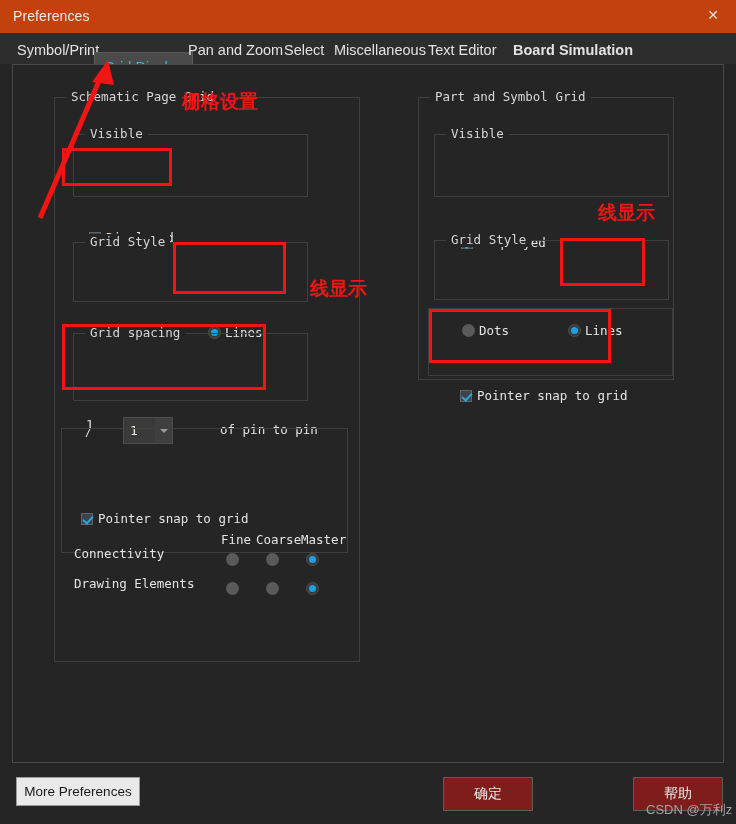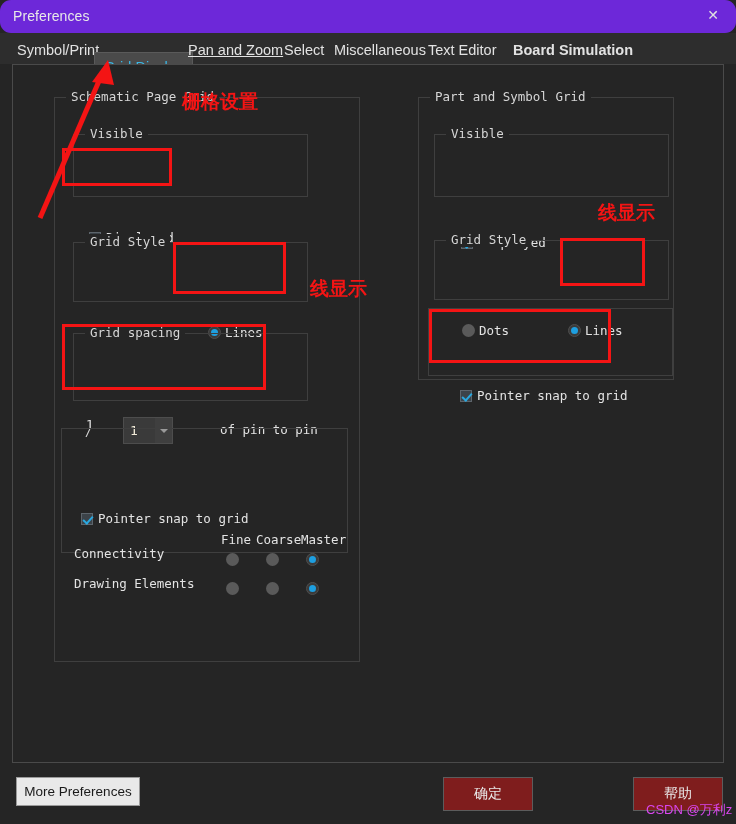--- a/index.html
+++ b/index.html
@@ -13,22 +13,21 @@
   #app {
     position: relative;
     width: 736px; height: 824px;
     background: #252525;
   }
 
   
   .titlebar {
     position: absolute; left: 0; top: 0;
     width: 736px; height: 33px;
-    background: #6d28d9;
-    border-radius: 11px;
+    background: #c2410c;
   }
   .titlebar-text {
     position: absolute; left: 13px; top: 8px;
     font-size: 14px; color: #e8e8e8;
     letter-spacing: .1px;
     white-space: nowrap;
   }
   .close-btn {
     position: absolute; right: 8px; top: 2px;
     width: 30px; height: 26px;
@@ -233,39 +232,39 @@
     font-size: 14px;
   }
   #btn-ok     { left: 443px; }
   #btn-cancel { left: 538px; }
   #btn-help   { left: 633px; }
 
   .watermark {
     position: absolute;
     left: 646px; top: 801px;
     font-size: 13px;
-    color: #d946ef;
+    color: #a3a3a3;
     white-space: nowrap;
     pointer-events: none;
   }
 </style>
 </head>
 <body>
 
 <div id="app">
 
   <div class="titlebar">
     <div class="titlebar-text">Preferences</div>
     <div class="close-btn">✕</div>
   </div>
 
   <div class="tabstrip">
     <div class="tab" style="left:8px;">Symbol/Print</div>
     <div class="tab active" style="left:94px;margin-top:17px;">Grid Display</div>
-    <div class="tab" style="left:179px;text-decoration:underline;">Pan and Zoom</div>
+    <div class="tab" style="left:179px;">Pan and Zoom</div>
     <div class="tab" style="left:275px;">Select</div>
     <div class="tab" style="left:419px;">Text Editor</div>
     <div class="tab" style="left:325px;">Miscellaneous</div>
     <div class="tab" style="left:504px;font-weight:bold;">Board Simulation</div>
   </div>
 
   <div class="content-panel">
 
     <div class="group" style="left:41px; top:32px; width:306px; height:565px;">
       <div class="group-title">Schematic Page Grid</div>

